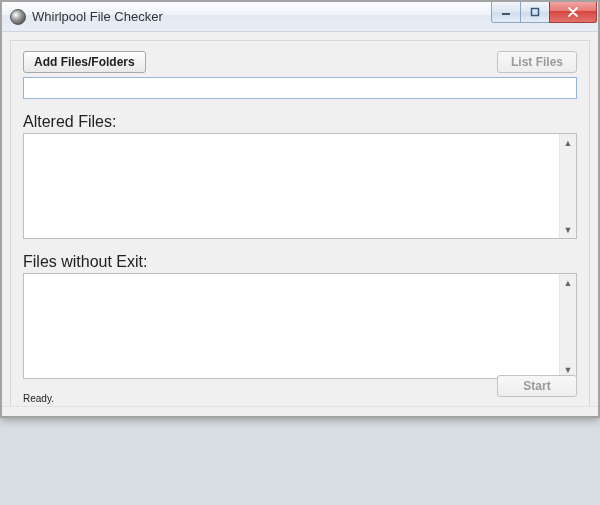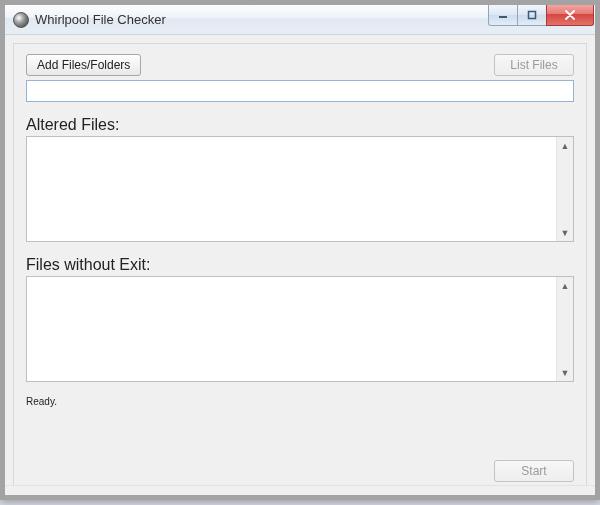--- a/index.html
+++ b/index.html
@@ -9,23 +9,23 @@
       background: #d8dde3;
       width: 600px;
       height: 505px;
       overflow: hidden;
       position: relative;
     }
     .window {
       position: absolute;
       top: 0; left: 0;
       width: 600px;
-      height: 500px;
+      height: 418px;
       background: #f0f0f0;
-      border: 5px solid #a3a3a3;
+      border: 2px solid #a3a3a3;
       box-shadow: 0 2px 8px rgba(0,0,0,0.3);
     }
     .titlebar {
       height: 30px;
       background: linear-gradient(to bottom, #fdfdfe 0%, #eef3f8 45%, #e2e9f2 46%, #e8eef6 100%);
       border-bottom: 1px solid #c9d4e0;
       display: flex;
       align-items: center;
       padding-left: 8px;
     }
@@ -90,20 +90,21 @@
       font-family: inherit;
       font-size: 12px;
       height: 22px;
       padding: 0 10px;
       background: linear-gradient(to bottom, #fefefe, #e8e8e8);
       border: 1px solid #a7a7a7;
       border-radius: 3px;
       cursor: pointer;
       color: #222;
       min-width: 80px;
+      font-weight: bold;
     }
     .btn:disabled, .btn.disabled {
       color: #9a9a9a;
       border-color: #c3c3c3;
       background: linear-gradient(to bottom,#f7f7f7,#eeeeee);
       cursor: default;
     }
     .top-row { margin-bottom: 4px; }
     .add-btn { min-width: 110px; }
     .spacer { flex: 1; }
@@ -172,21 +173,21 @@
       width:100%;
     }
     .status {
       font-size: 10px;
       color: #222;
       margin-top: 6px;
     }
     .bottom-row {
       position: absolute;
       right: 12px;
-      bottom: 4px;
+      bottom: 10px;
       display: flex;
       gap: 6px;
     }
     .btn.default { border-color:#5f91c5; box-shadow: 0 0 0 1px rgba(95,145,197,0.3) inset;}
     .statusbar {
       position:absolute;
       left:0; right:0; bottom:0;
       height:10px;
       background:#f0f0f0;
       border-top:1px solid #e3e3e3;

